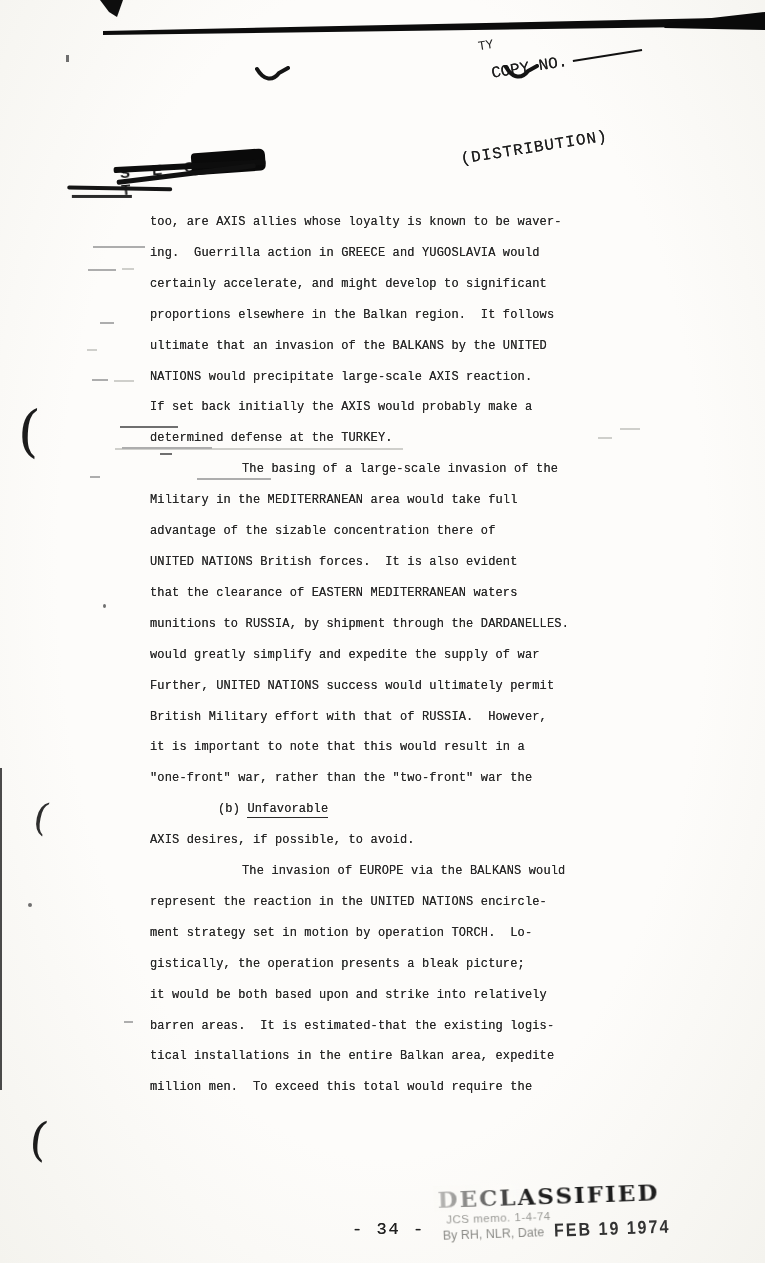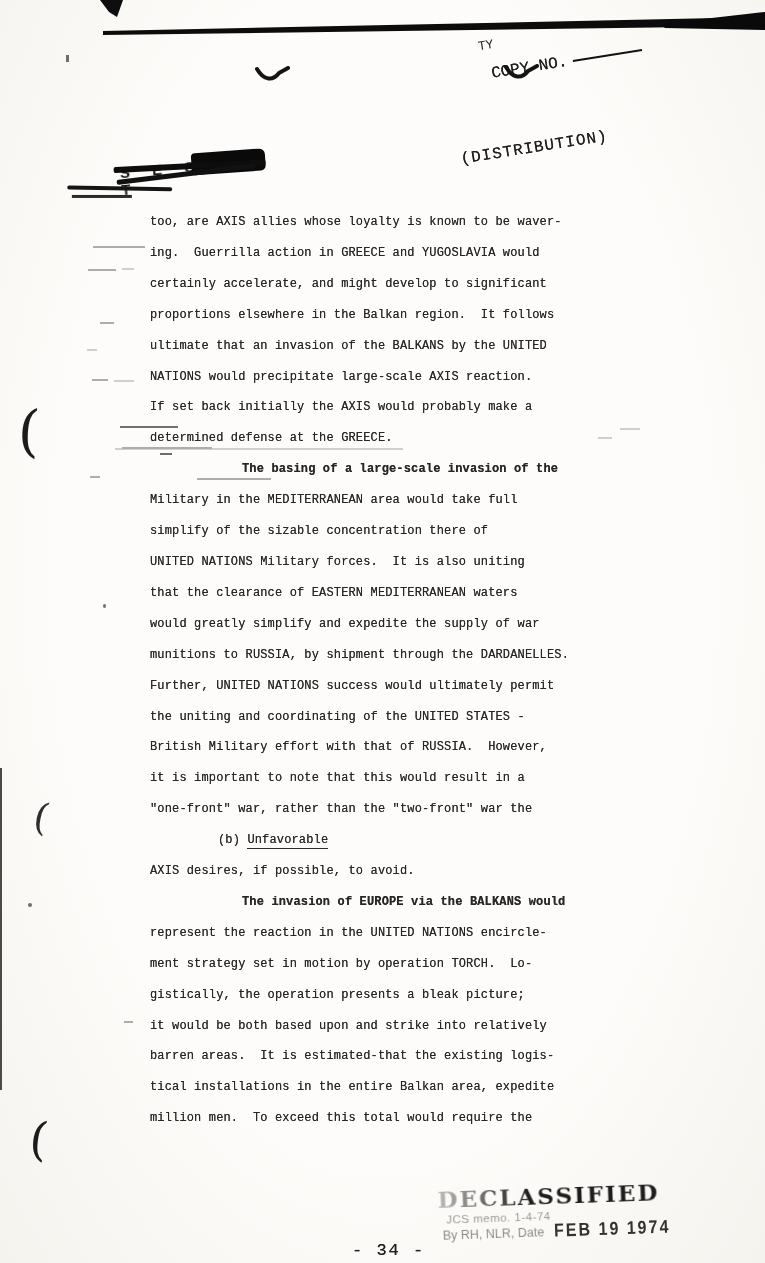--- a/index.html
+++ b/index.html
@@ -13,21 +13,21 @@
   }
   
   #body-text {
     position:absolute; left:150px; top:207px;
     font-size:12px; line-height:30.9px;
     color:#262626;
     letter-spacing:0.15px;
     text-shadow:0 0 0.6px rgba(30,30,30,.75);
   }
   .line { white-space:pre; }
-  .line.para { margin-left:92px;font-weight:bold; }
+  .line.para { margin-left:92px; }
   .line.sub  { margin-left:68px; }
   .u { border-bottom:1.6px solid #2a2a2a; padding-bottom:1px; }
 
   
   .copy-block {
     position:absolute; left:438px; top:-4px;
     transform:rotate(-9deg);
     font-size:16px; color:#1d1d1d; text-shadow:0 0 .5px #333;
     line-height:20px; white-space:pre;
   }
@@ -67,21 +67,20 @@
   .sm.lt { background:#cfcfcb; }
   .dot { border-radius:50%; }
 
   .edge-line { position:absolute; left:0; top:768px; width:2px; height:322px; background:#2b2b2b; opacity:.85; }
 
   
   .page-number {
     position:absolute; left:352px; top:1220px;
     font-size:17px; letter-spacing:2px; color:#1f1f1f;
     text-shadow:0 0 .6px #333;
-    margin-top:21px;
   }
   .declass {
     position:absolute; left:438px; top:1181px; width:280px;
     transform:rotate(-2deg);
     font-family:"Liberation Sans",sans-serif;
   }
   .declass-title {
     position:relative;
     font-family:"DejaVu Serif",serif; font-weight:bold;
     font-size:23px; letter-spacing:2px; color:#1e1e1e;
@@ -139,30 +138,29 @@
   </div>
 
   <div id="body-text">
       <div class="line none">too, are AXIS allies whose loyalty is known to be waver-</div>
       <div class="line none">ing.  Guerrilla action in GREECE and YUGOSLAVIA would</div>
       <div class="line none">certainly accelerate, and might develop to significant</div>
       <div class="line none">proportions elsewhere in the Balkan region.  It follows</div>
       <div class="line none">ultimate that an invasion of the BALKANS by the UNITED</div>
       <div class="line none">NATIONS would precipitate large-scale AXIS reaction.</div>
       <div class="line none">If set back initially the AXIS would probably make a</div>
-      <div class="line none">determined defense at the GREECE.</div>
+      <div class="line none">determined defense at the TURKEY.</div>
       <div class="line para">The basing of a large-scale invasion of the</div>
       <div class="line none">Military in the MEDITERRANEAN area would take full</div>
-      <div class="line none">simplify of the sizable concentration there of</div>
-      <div class="line none">UNITED NATIONS Military forces.  It is also uniting</div>
+      <div class="line none">advantage of the sizable concentration there of</div>
+      <div class="line none">UNITED NATIONS British forces.  It is also evident</div>
       <div class="line none">that the clearance of EASTERN MEDITERRANEAN waters</div>
+      <div class="line none">munitions to RUSSIA, by shipment through the DARDANELLES.</div>
       <div class="line none">would greatly simplify and expedite the supply of war</div>
-      <div class="line none">munitions to RUSSIA, by shipment through the DARDANELLES.</div>
       <div class="line none">Further, UNITED NATIONS success would ultimately permit</div>
-      <div class="line none">the uniting and coordinating of the UNITED STATES -</div>
       <div class="line none">British Military effort with that of RUSSIA.  However,</div>
       <div class="line none">it is important to note that this would result in a</div>
       <div class="line none">"one-front" war, rather than the "two-front" war the</div>
       <div class="line sub"><span>(b) </span><span class="u">Unfavorable</span></div>
       <div class="line none">AXIS desires, if possible, to avoid.</div>
       <div class="line para">The invasion of EUROPE via the BALKANS would</div>
       <div class="line none">represent the reaction in the UNITED NATIONS encircle-</div>
       <div class="line none">ment strategy set in motion by operation TORCH.  Lo-</div>
       <div class="line none">gistically, the operation presents a bleak picture;</div>
       <div class="line none">it would be both based upon and strike into relatively</div>

